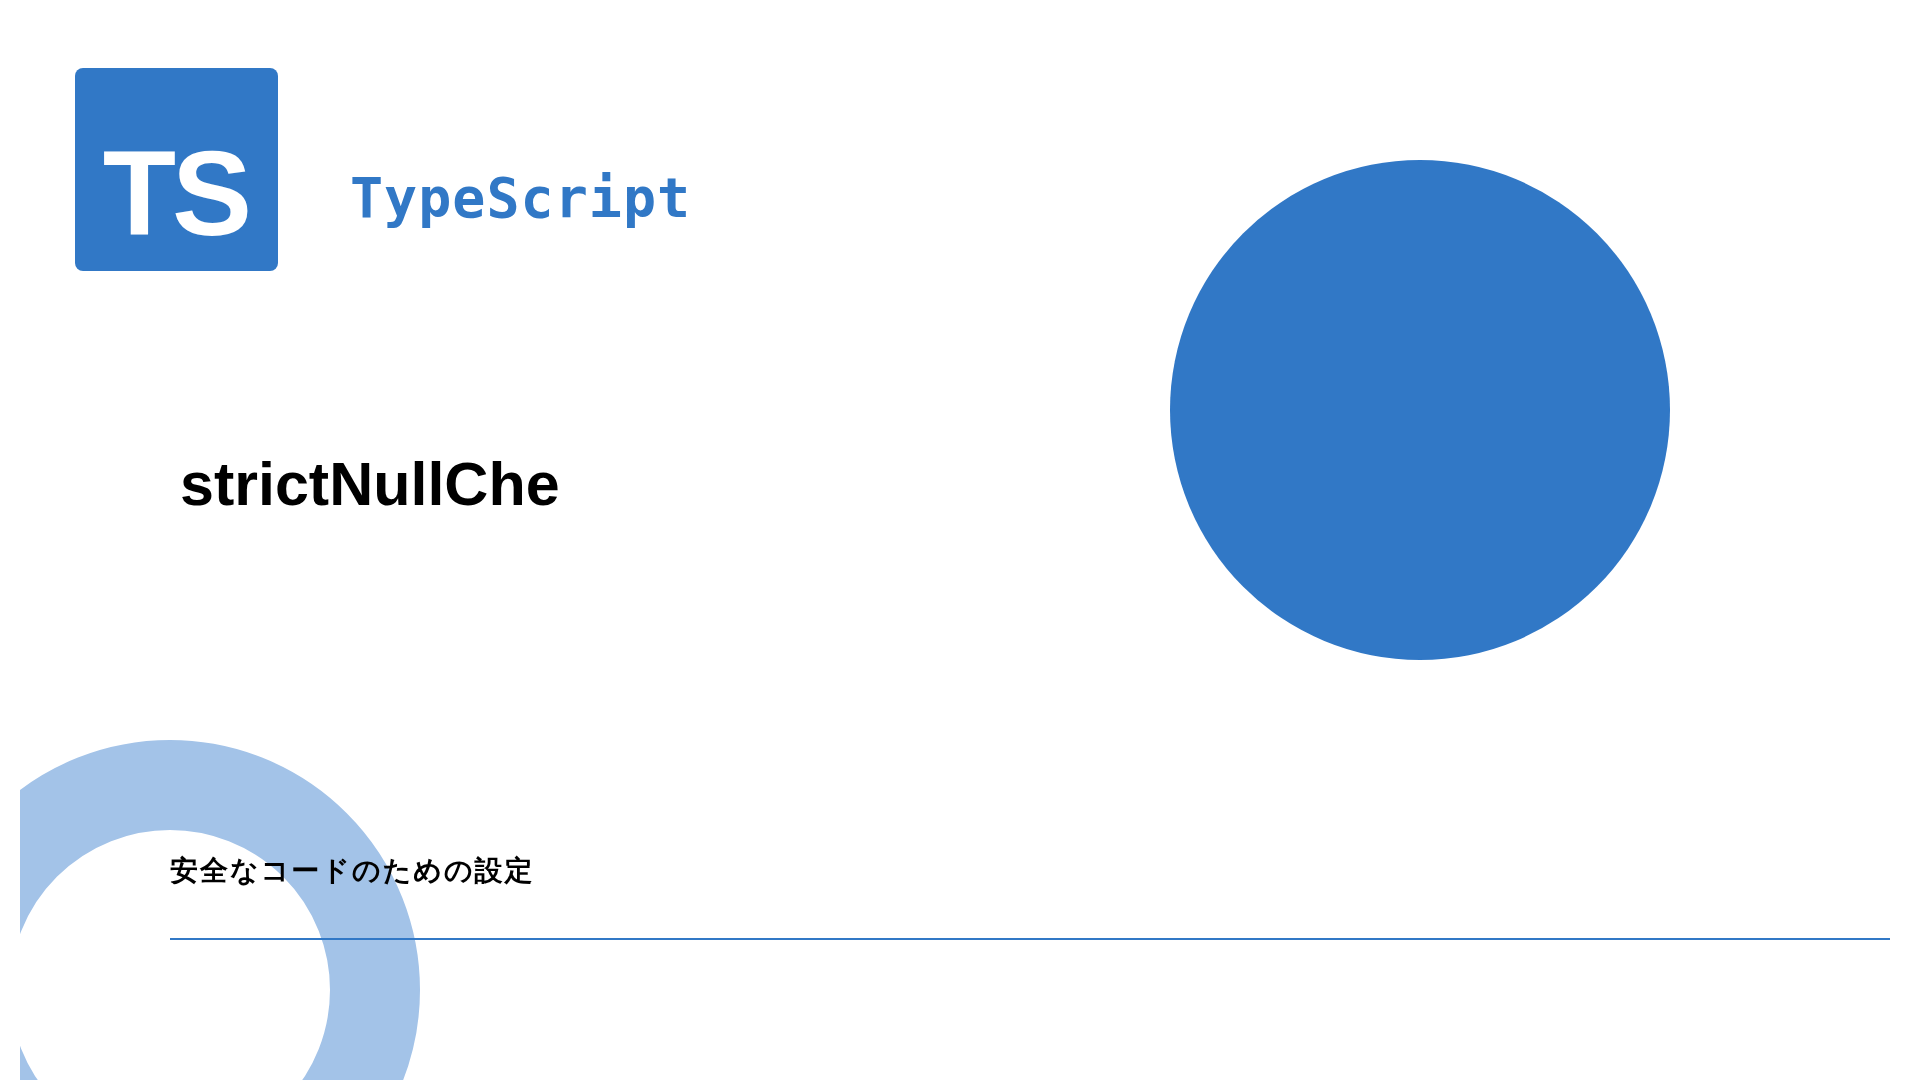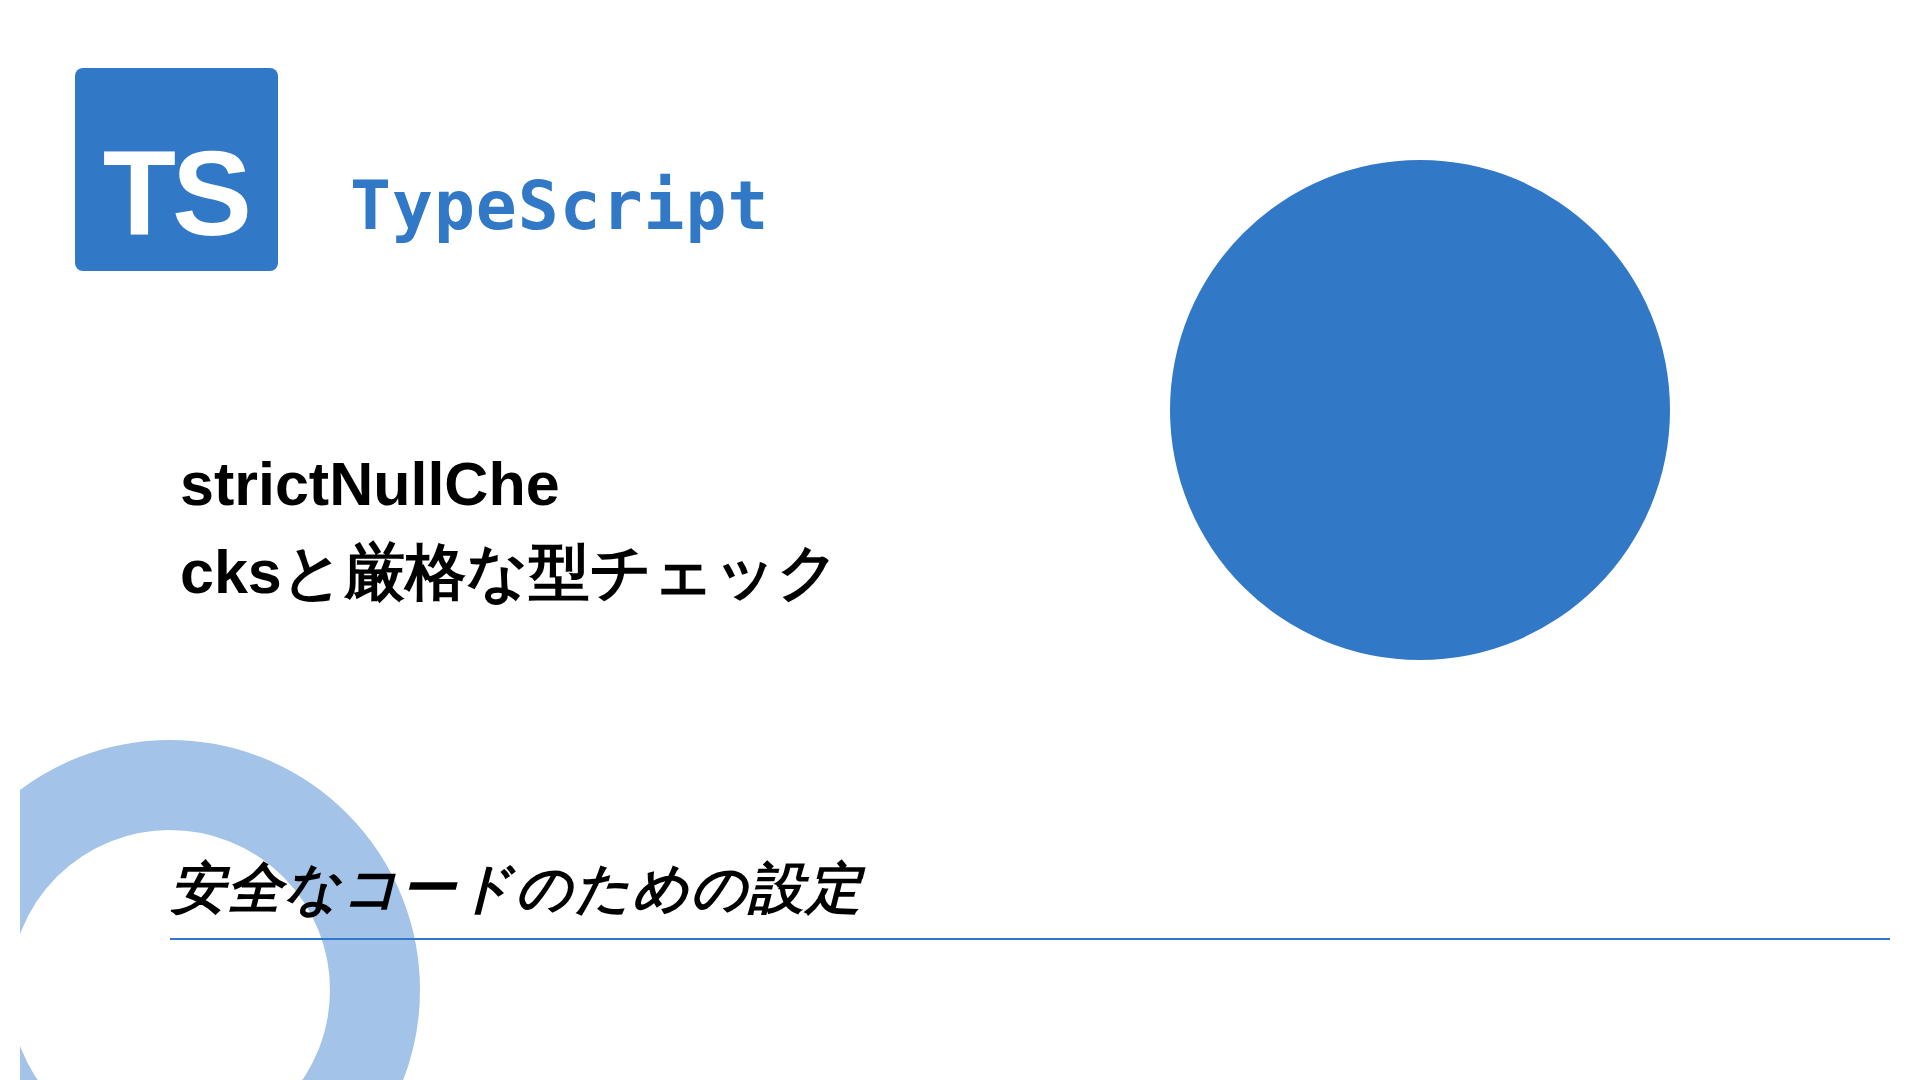--- a/index.html
+++ b/index.html
@@ -23,21 +23,21 @@
     font-size: 120px;
     letter-spacing: -4px;
     line-height: 1;
     font-family: "Segoe UI", "Helvetica Neue", Arial, sans-serif;
   }
 
   .typescript-label {
     position: absolute;
     top: 126px; left: 310px;
     color: #3178c6;
-    font-size: 68px;
+    font-size: 55px;
     font-weight: 550;
     font-family: "Consolas", "Menlo", "Monaco", monospace;
     letter-spacing: 1px;
   }
 
   .big-circle {
     position: absolute;
     top: 120px; left: 1130px;
     width: 500px; height: 500px;
     background: #3178c6;
@@ -61,26 +61,25 @@
     position: absolute;
     top: 700px; left: -120px;
     width: 500px; height: 500px;
     border: 90px solid #a3c3e8;
     border-radius: 50%;
   }
 
   .subtitle {
     position: absolute;
     top: 812px; left: 130px;
-    font-size: 55px;
+    font-size: 28px;
     font-weight: 700;
     color: #000;
     letter-spacing: 2px;
     z-index: 2;
-    font-style: italic;
   }
 
   .underline {
     position: absolute;
     top: 898px; left: 130px;
     right: 50px;
     height: 2px;
     background: #3178c6;
     z-index: 2;
   }
@@ -93,21 +92,20 @@
   <div class="logo-box">
     <span class="logo-text">TS</span>
   </div>
 
   <div class="typescript-label">TypeScript</div>
 
   <div class="big-circle"></div>
 
   <div class="title">
     <span>strictNullChe</span><br>
-    <span>cksと厳格な型チェック</span>
   </div>
 
   <div class="ring"></div>
 
   <div class="subtitle">安全なコードのための設定</div>
 
   <div class="underline"></div>
 
 </div>
 

